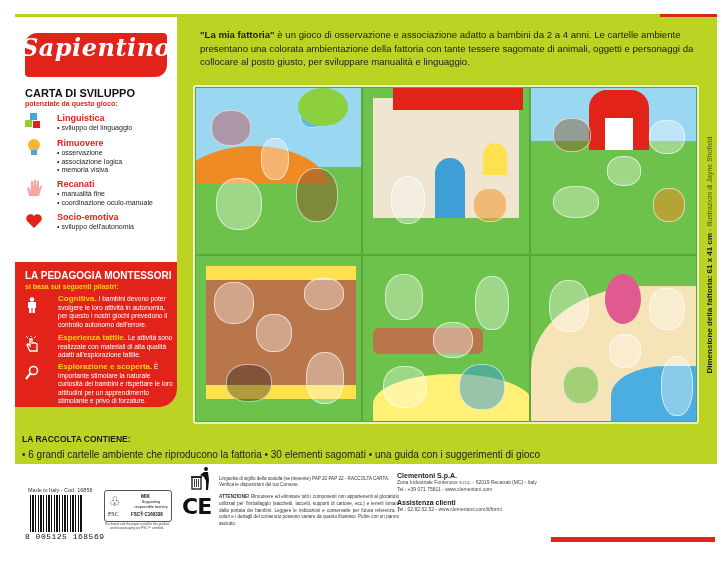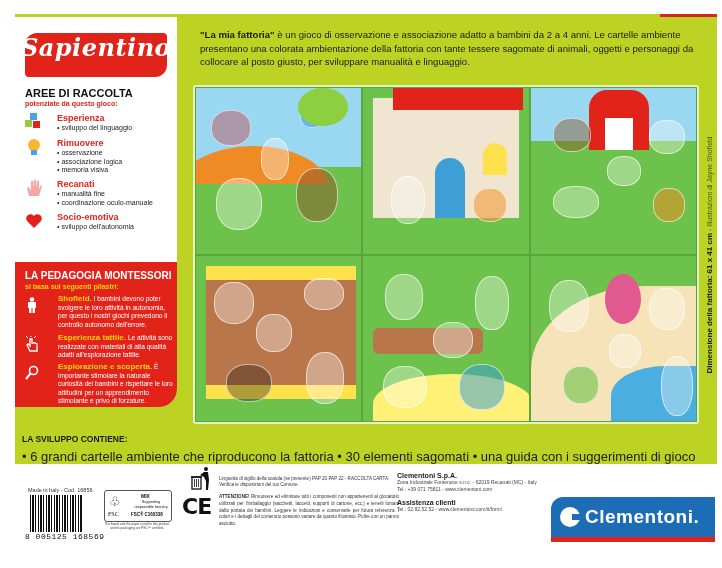--- a/index.html
+++ b/index.html
@@ -30,21 +30,21 @@
   .board { position:absolute; left:193px; top:85px; width:502px; height:335px; border:2px solid #e8f0c8; border-radius:3px; overflow:hidden; background:#6cc24a; display:grid; grid-template-columns:1fr 1fr 1fr; grid-template-rows:1fr 1fr; }
   .cell { position:relative; overflow:hidden; border:1px solid #5ba53c; }
   .sky { position:absolute; left:0; top:0; width:100%; height:48%; background:#9ad7f1; }
   .grass { position:absolute; left:0; bottom:0; width:100%; height:55%; background:#6cc24a; }
   .hill { position:absolute; left:-10%; top:35%; width:90%; height:50%; background:#f08a24; border-radius:50% 50% 0 0; }
   .piece { position:absolute; border-radius:45%; background:rgba(255,255,255,0.35); border:1px solid rgba(255,255,255,0.6); }
   .side-dim { position:absolute; left:700px; top:90px; width:18px; height:330px; }
   .side-dim span { position:absolute; left:9px; top:165px; transform:translate(-50%,-50%) rotate(-90deg); white-space:nowrap; font-size:8px; font-weight:bold; color:#1c1c1c; }
   .side-dim span i { font-style:normal; font-weight:normal; color:#4c5a10; font-size:7px; }
   .scatola-title { position:absolute; left:22px; top:434px; font-size:8.5px; font-weight:bold; color:#1c1c1c; }
-  .scatola-items { position:absolute; left:22px; top:449px; font-size:13px; color:#1c1c1c; }
+  .scatola-items { position:absolute; left:22px; top:449px; font-size:10px; color:#1c1c1c; }
   .made { position:absolute; left:28px; top:487px; font-size:5.5px; color:#333; font-family:"Liberation Sans Narrow","Liberation Sans", sans-serif; }
   .barcode { position:absolute; left:30px; top:495px; width:52px; height:37px; background:repeating-linear-gradient(90deg,#111 0 1px,#fff 1px 2px,#111 2px 4px,#fff 4px 5px,#111 5px 6px,#fff 6px 8px); }
   .barcode-num { position:absolute; left:25px; top:532px; font-size:8px; letter-spacing:0.5px; color:#111; font-family:"Liberation Mono", monospace; }
   .fsc { position:absolute; left:104px; top:490px; width:66px; height:30px; border:1px solid #555; border-radius:3px; }
   .fsc .tree { position:absolute; left:4px; top:3px; font-size:13px; color:#333; }
   .fsc .fsc-l { position:absolute; left:3px; top:20px; font-size:6px; font-family:"Liberation Serif", serif; color:#111; }
   .fsc .mix { position:absolute; left:36px; top:2px; font-size:5px; font-weight:bold; color:#111; }
   .fsc .sup { position:absolute; left:28px; top:9px; font-size:3.8px; line-height:4.5px; color:#111; text-align:center; width:36px; }
   .fsc .code { position:absolute; left:26px; top:21px; font-size:4.5px; font-weight:bold; color:#111; }
   .fsc-note { position:absolute; left:104px; top:522px; width:66px; font-size:3.2px; line-height:4px; color:#444; text-align:center; }
@@ -68,30 +68,30 @@
 
 <div class="topline"></div>
 <div class="topline-red"></div>
 
 <div class="green-panel"></div>
 
 <div class="left-panel">
   <div class="logo">
     <span>Sapientino</span>
   </div>
-  <div class="aree-title">AREE DI RACCOLTA</div>
+  <div class="aree-title">CARTA DI SVILUPPO</div>
   <div class="aree-sub">potenziate da questo gioco:</div>
 
   <div class="area" style="top:96px">
     <svg class="ico" viewBox="0 0 18 18">
         <rect x="5" y="0" width="7" height="7" fill="#4aa3df"></rect>
         <rect x="0" y="7" width="7" height="7" fill="#9bc93a"></rect>
         <rect x="8" y="8" width="7" height="7" fill="#e2231a"></rect>
       </svg>
-    <div class="name">Esperienza</div>
+    <div class="name">Linguistica</div>
     <ul>
         <li>sviluppo del linguaggio</li>
       </ul>
   </div>
 
   <div class="area" style="top:121px">
     <svg class="ico" viewBox="0 0 18 18">
         <circle cx="9" cy="7" r="6" fill="#f7b731"></circle>
         <rect x="6" y="12" width="6" height="5" fill="#4aa3df"></rect>
       </svg>
@@ -128,21 +128,21 @@
     <div class="m-title">LA PEDAGOGIA MONTESSORI</div>
     <div class="m-sub">si basa sui seguenti pilastri:</div>
 
     <div class="pillar" style="top:33px">
       <svg class="ico" viewBox="0 0 14 16">
           <circle cx="7" cy="2.5" r="2.3" fill="#fff"></circle>
           <rect x="3" y="5" width="8" height="6" fill="#fff"></rect>
           <rect x="4" y="11" width="2.5" height="5" fill="#fff"></rect>
           <rect x="7.5" y="11" width="2.5" height="5" fill="#fff"></rect>
         </svg>
-      <p><b>Shofield.</b> <span>I bambini devono poter svolgere le loro attività in autonomia, per questo i nostri giochi prevedono il controllo autonomo dell'errore.</span></p>
+      <p><b>Cognitiva.</b> <span>I bambini devono poter svolgere le loro attività in autonomia, per questo i nostri giochi prevedono il controllo autonomo dell'errore.</span></p>
     </div>
     <div class="pillar" style="top:72px">
       <svg class="ico" viewBox="0 0 14 16">
           <path d="M5 3 L5 10 L3 8 L2 9 L5 15 L12 15 L12 8 L10 7 L7 7 L7 3 Z" fill="none" stroke="#fff" stroke-width="1.3"></path>
           <path d="M3 2 L1 0 M6 0 L6 1 M9 2 L11 0" stroke="#fff" stroke-width="1"></path>
         </svg>
       <p><b>Esperienza tattile.</b> <span>Le attività sono realizzate con materiali di alta qualità adatti all'esplorazione tattile.</span></p>
     </div>
     <div class="pillar" style="top:101px">
       <svg class="ico" viewBox="0 0 14 16">
@@ -215,21 +215,21 @@
     <div class="piece" style="left:32px;top:110px;width:34px;height:36px;background:#6cc24a99"></div>
     <div class="piece" style="left:130px;top:100px;width:30px;height:58px"></div>
     <div style="position:absolute;left:74px;top:18px;width:36px;height:50px;border-radius:50%;background:#e05a8f"></div>
   </div>
 </div>
 
 <div class="side-dim">
   <span><b>Dimensione della fattoria: 61 x 41 cm</b><i> - Illustrazioni di Jayne Shofield</i></span>
 </div>
 
-<div class="scatola-title">LA SVILUPPO CONTIENE:</div>
+<div class="scatola-title">LA RACCOLTA CONTIENE:</div>
 <div class="scatola-items">• 6 grandi cartelle ambiente che riproducono la fattoria • 30 elementi sagomati • una guida con i suggerimenti di gioco</div>
 
 <div class="made">Made in Italy - Cod. 16856</div>
 <div class="barcode"></div>
 <div class="barcode-num">8 005125 168569</div>
 
 <div class="fsc">
   <span class="tree">♧</span>
   <span class="fsc-l">FSC</span>
   <span class="mix">MIX</span>
@@ -254,18 +254,14 @@
 
 <div class="company">
   <div class="cname">Clementoni S.p.A.</div>
   <div class="cline">Zona Industriale Fontenoce s.n.c. - 62019 Recanati (MC) - Italy</div>
   <div class="cline">Tel.: +39 071 75811 - www.clementoni.com</div>
   <div class="aname">Assistenza clienti</div>
   <div class="cline">Tel.: 02.82.52.52 - www.clementoni.com/it/form/</div>
 </div>
 
 <div class="clementoni-logo">
-  <div class="blue">
-    <div class="mark"></div>
-    <span class="word">Clementoni.</span>
-  </div>
   <div class="red"></div>
 </div>
 
 </body></html>

